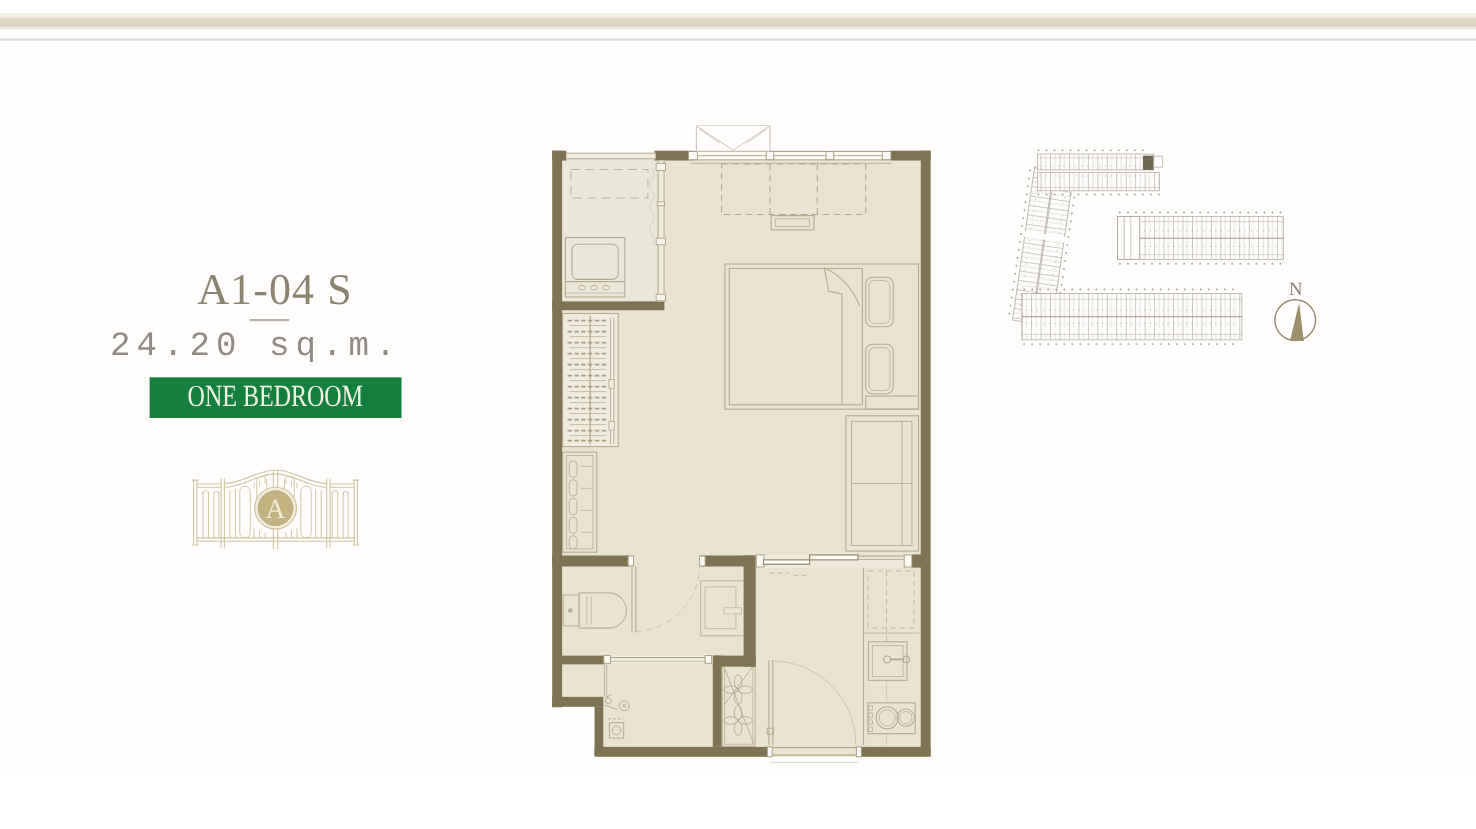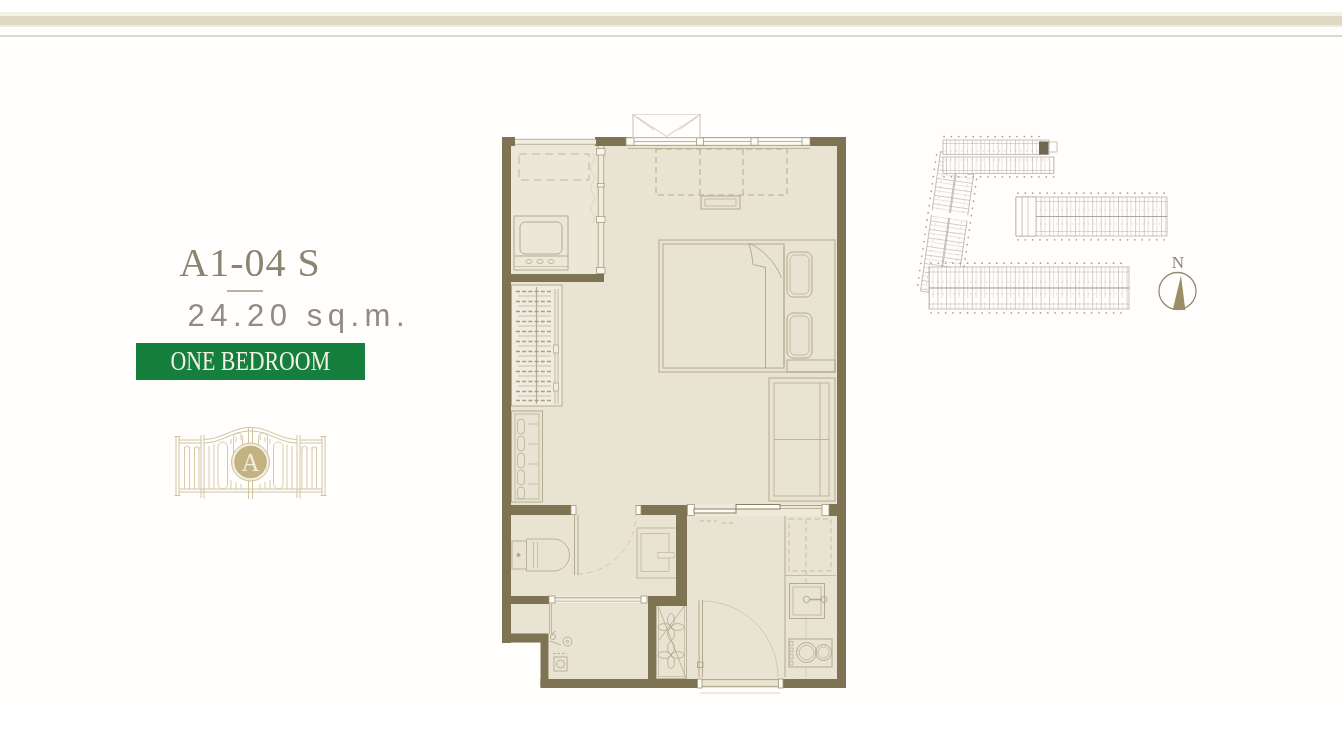--- a/index.html
+++ b/index.html
@@ -19,21 +19,21 @@
   <div class="abs" style="left:0;top:25px;width:1342px;height:2px;background:#f0ebe0;"></div>
 
   <div class="abs" style="left:0;top:27px;width:1342px;height:8px;background:#fefefc;"></div>
 
   <div class="abs" style="left:0;top:35px;width:1342px;height:2px;background:#d9d9d5;"></div>
 
   <div class="abs" style="left:100px;top:243px;width:300px;text-align:center;font-family:'Liberation Serif',serif;font-size:40px;line-height:40px;letter-spacing:1px;color:#8b8471;">A1-04 S</div>
 
   <div class="abs" style="left:227px;top:290px;width:36px;height:2px;background:#b8b2a4;"></div>
 
-  <div class="abs" style="left:100px;top:300px;width:310px;text-align:right;font-family:Liberation Sans, sans-serif;font-size:31px;line-height:32px;letter-spacing:5.5px;color:#908c83;">24.20 sq.m.</div>
+  <div class="abs" style="left:100px;top:300px;width:310px;text-align:left;font-family:Liberation Mono, monospace;font-size:31px;line-height:32px;letter-spacing:5.5px;color:#908c83;">24.20 sq.m.</div>
 
   <div class="abs" style="left:136px;top:343px;width:229px;height:37px;background:#15803d;color:#f4f0e4;font-family:'Liberation Serif',serif;font-size:28px;line-height:36px;text-align:center;"><span style="display:inline-block;transform:scaleX(0.78);transform-origin:center;">ONE BEDROOM</span></div>
 
   <svg class="abs" style="left:174px;top:423px;" width="153" height="78" viewBox="0 0 153 78">
     <g fill="none" stroke="#d0c5a2" stroke-width="1">
 
       <path d="M2,14 V73 M5,14 V73 M0.5,13.5 H6.5 M0.5,72.5 H6.5"></path>
       <path d="M148,14 V73 M151,14 V73 M146.5,13.5 H152.5 M146.5,72.5 H152.5"></path>
 
       <path d="M27,12 V75 M30,12 V75"></path>

